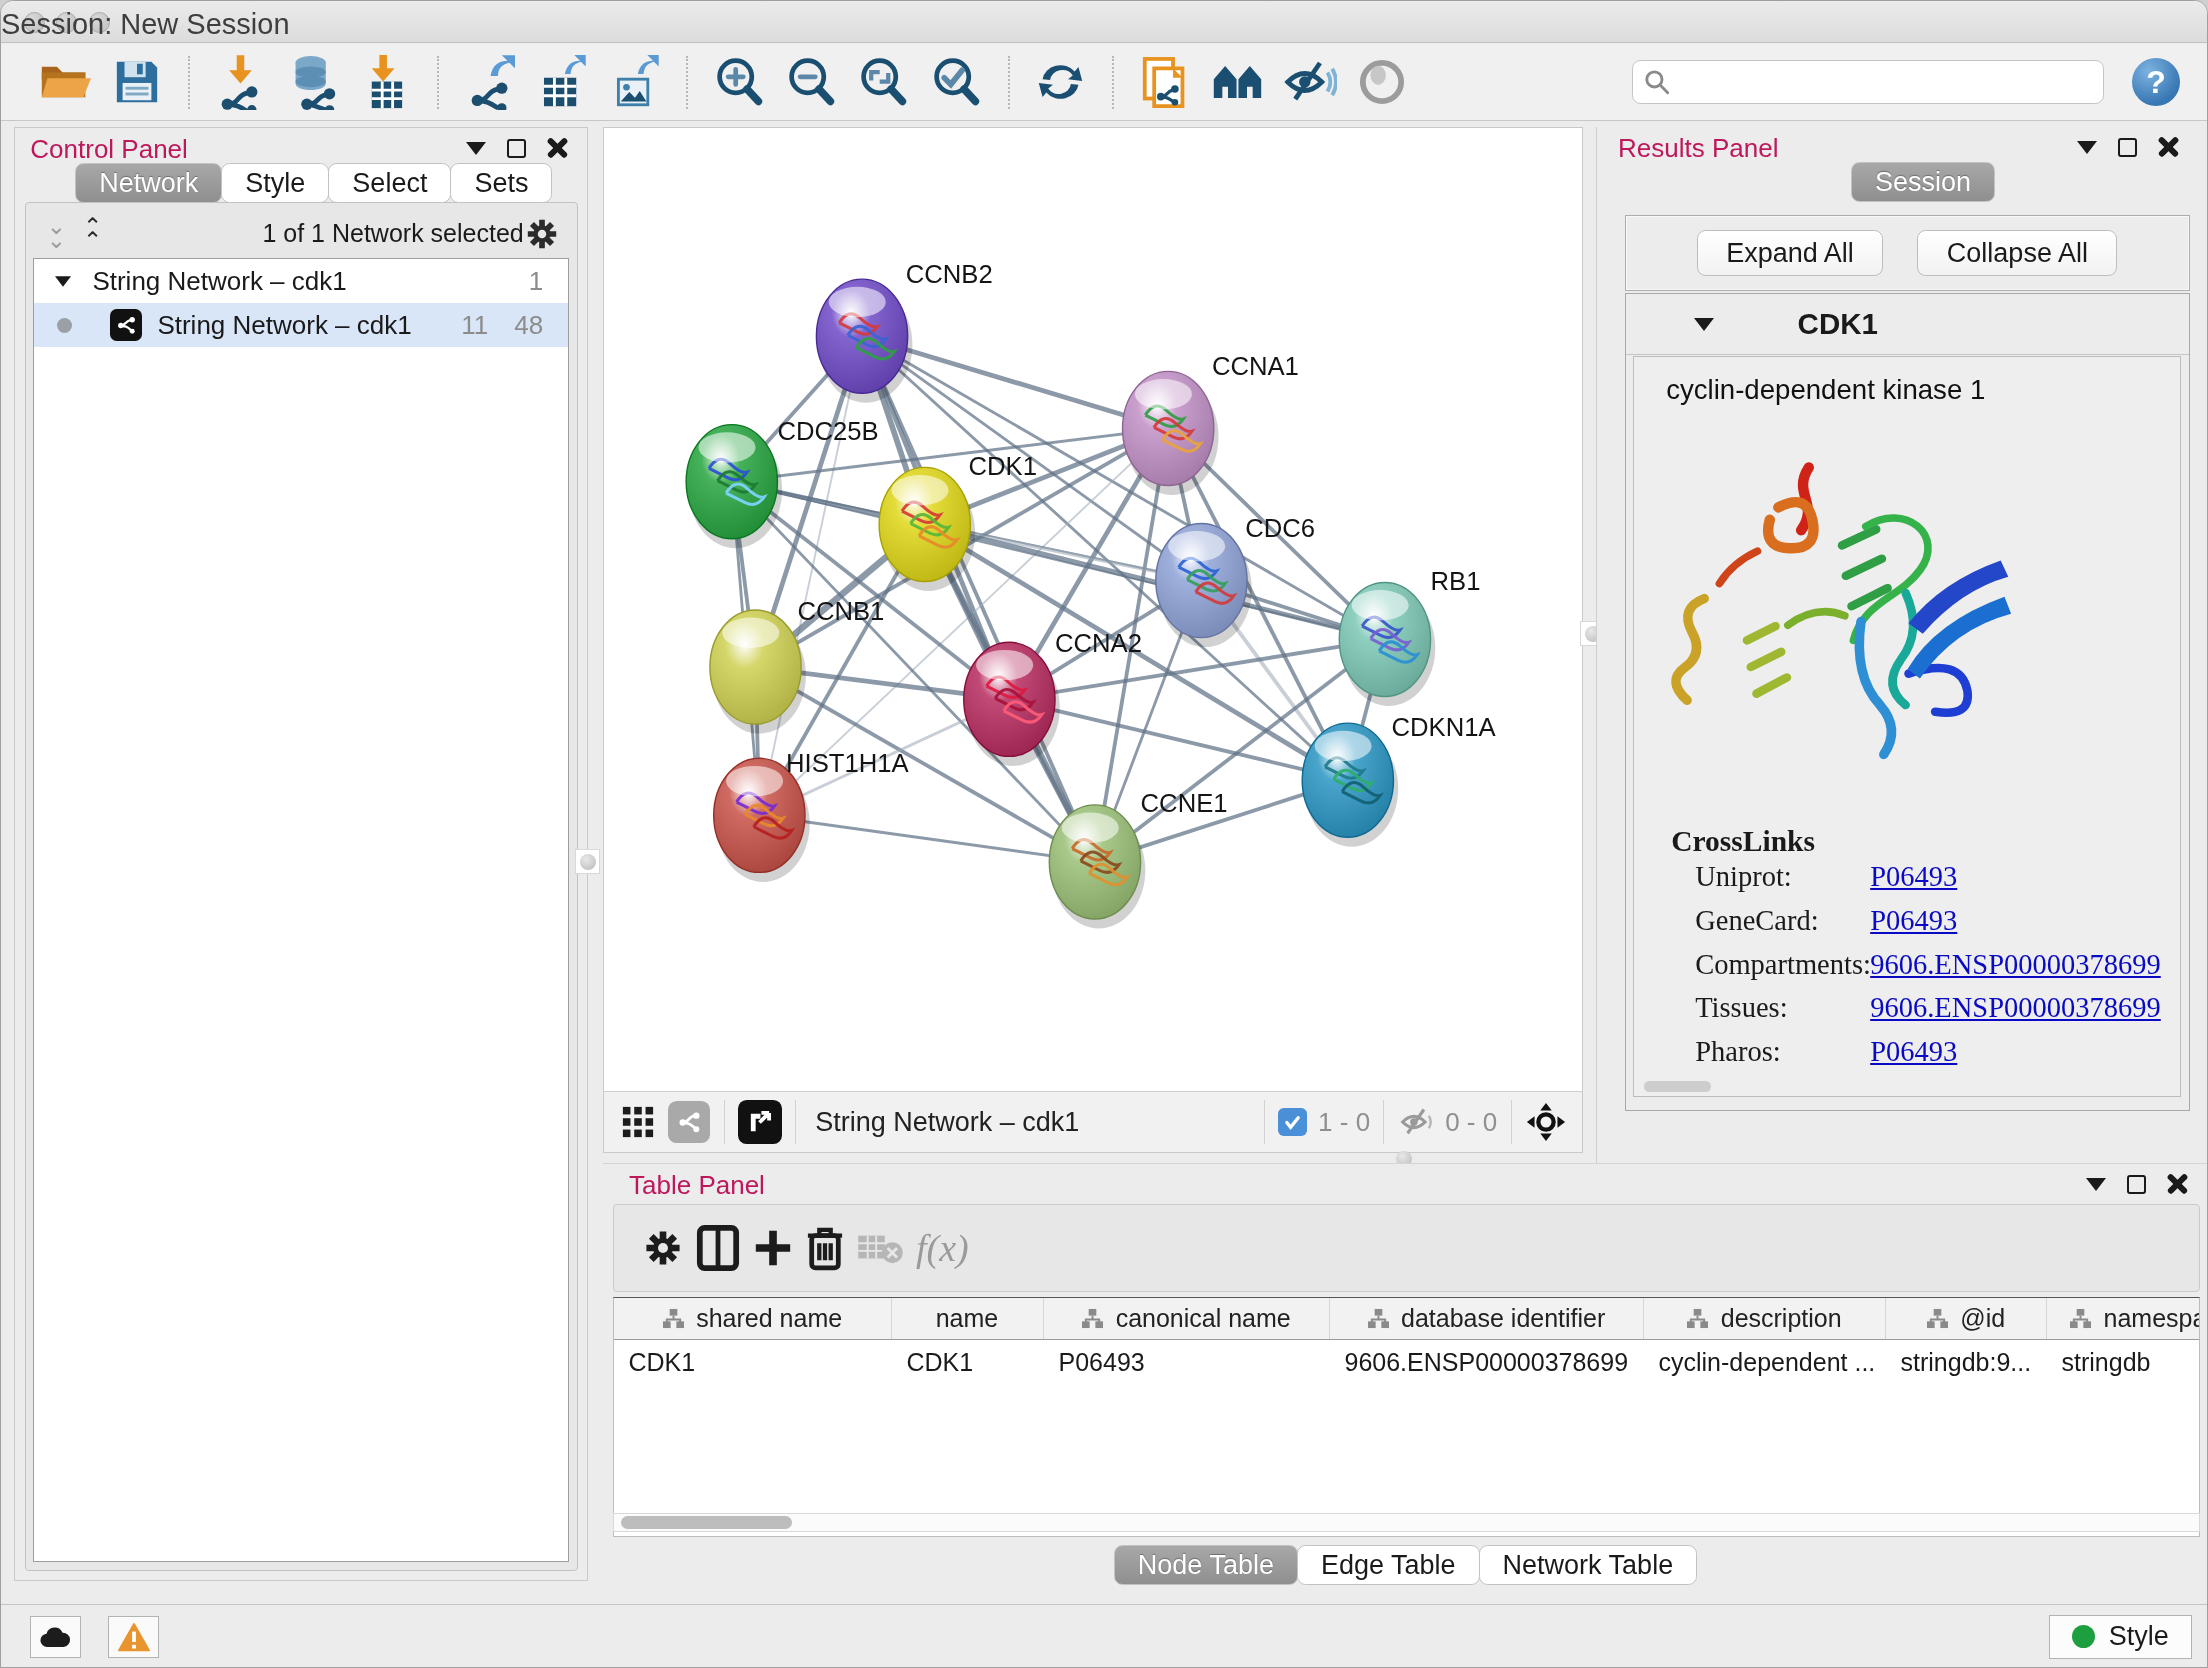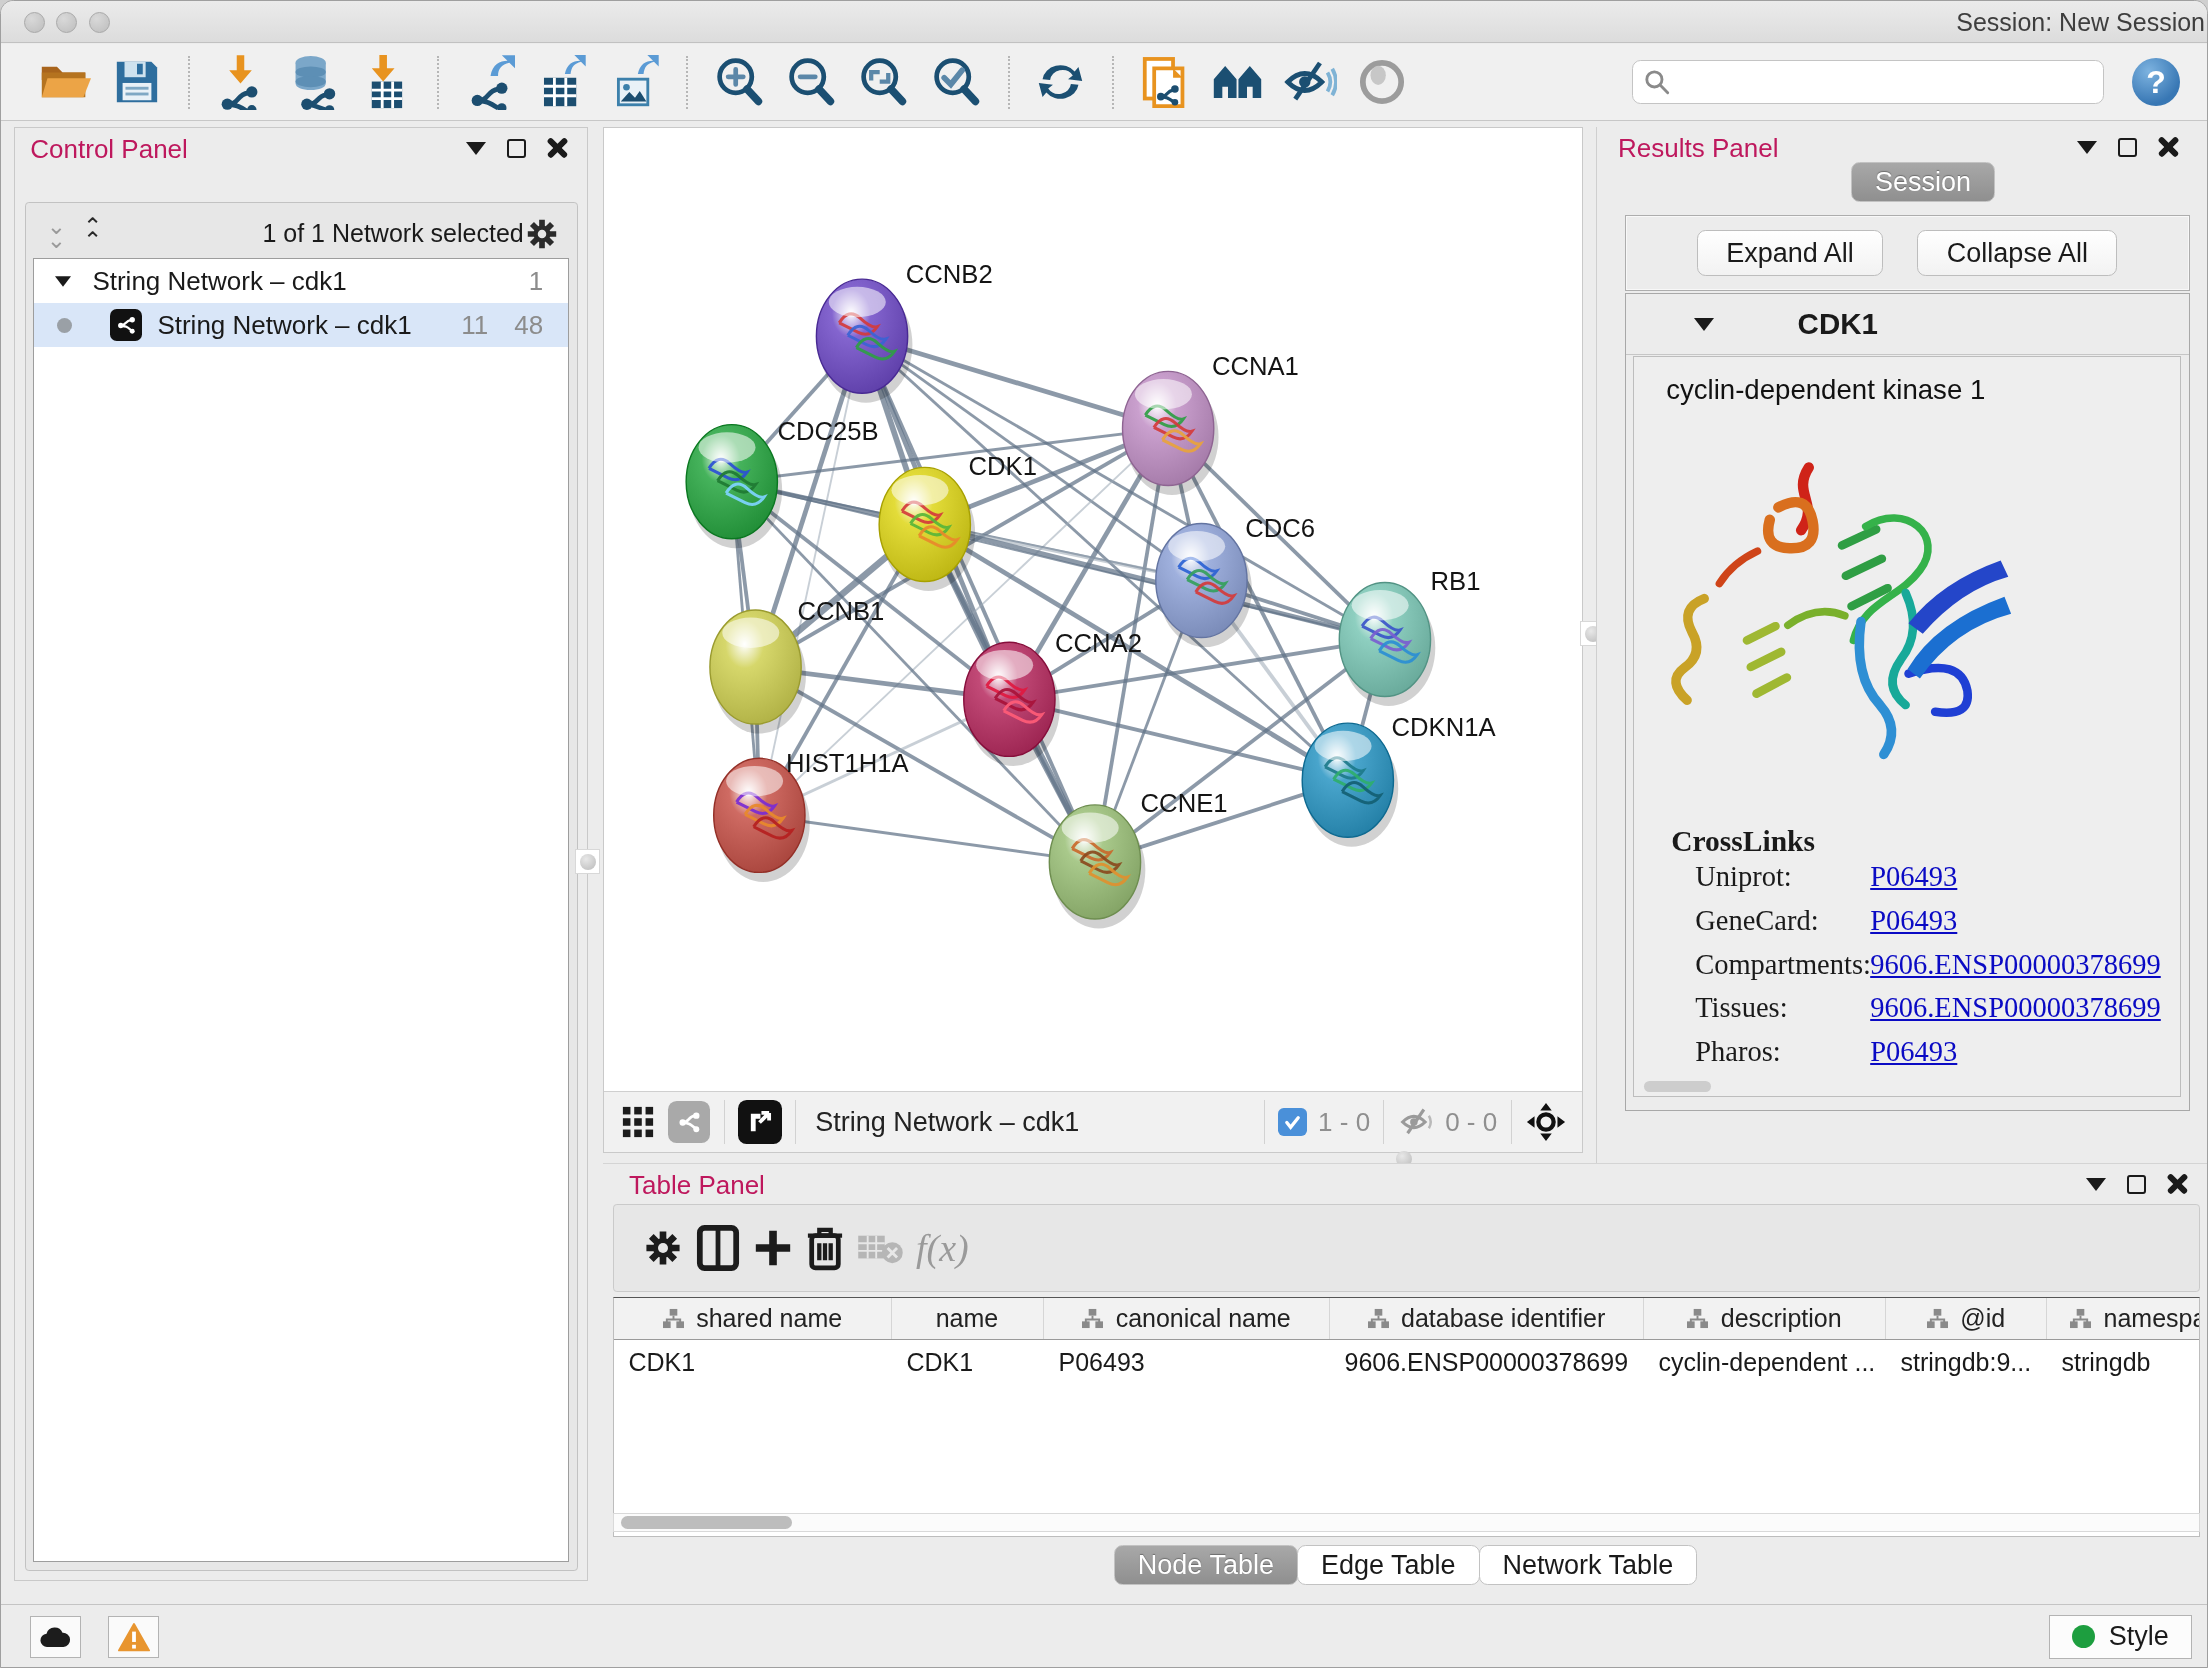--- a/index.html
+++ b/index.html
@@ -5,22 +5,22 @@
   html,body{margin:0;padding:0;background:#cfcfcf;}
   *{box-sizing:border-box;}
   .window{position:relative;width:2208px;height:1668px;background:#ececec;
     font-family:"Liberation Sans",sans-serif;font-size:25px;color:#1a1a1a;
     border-radius:13.3px 13.3px 0 0;overflow:hidden;border:1px solid #9f9f9f;}
   
   .titlebar{position:absolute;left:0;top:0;right:0;height:42px;
     background:linear-gradient(#ebebeb,#dcdcdc);border-bottom:1px solid #c1c1c1;}
   .tl{position:absolute;top:10.5px;width:21px;height:21px;border-radius:50%;
     background:radial-gradient(circle at 35% 30%,#d9d9d9,#bdbdbd);border:1px solid #a8a8a8;}
-  .title-text{position:absolute;left:0;right:2px;top:6.7px;text-align:right;
-    font-size:25px;color:#3e3e3e;}
+  .title-text{position:absolute;left:0;right:2px;top:6.7px;text-align:left;
+    font-size:29px;color:#3e3e3e;}
   
   .toolbar{position:absolute;left:0;top:43px;right:0;height:77px;background:#f0f0f0;
     border-bottom:1px solid #c7c7c7;display:flex;align-items:center;padding:0 27px;}
   .tb-btn{width:59px;height:59px;display:flex;align-items:center;justify-content:center;
     margin:0 6.7px;flex:none;}
   .tb-sep{flex:none;width:0;height:53px;border-left:2.9px dotted #b6b6b6;margin:0 15px;}
   .search-wrap{flex:none;margin-left:auto;position:relative;width:472px;height:44px;}
   .search-wrap input{width:100%;height:100%;border:1px solid #c4c4c4;border-radius:8.6px;
     background:#fff;padding:0 13.3px 0 49px;font:25px "Liberation Sans",sans-serif;outline:none;}
   .search-glyph{position:absolute;left:11.4px;top:7.6px;}
@@ -298,20 +298,34 @@
     </div>
   </div>
 
   <section class="control-panel">
     <div style="position:absolute;left:15px;top:5.7px" class="panel-title">Control Panel</div>
     <div class="win-ctrls" style="right:19px;top:9.5px">
       <span class="tri-down"></span>
       <span class="float-box"></span>
       <span class="x-icon"></span>
     </div>
+    <div class="cp-tabs">
+      <div class="tab sel">
+          <span>Network</span>
+        </div>
+      <div class="tab">
+          <span>Style</span>
+        </div>
+      <div class="tab">
+          <span>Select</span>
+        </div>
+      <div class="tab">
+          <span>Sets</span>
+        </div>
+    </div>
     <div class="cp-body">
       <div class="cp-bar">
         <span class="chev" style="margin-left:13.3px">⌄<br>⌄</span>
         <span class="chev" style="margin-left:17px;color:#2a2a2a">⌃<br>⌃</span>
         <span style="flex:1;text-align:right">1 of 1 Network selected</span>
         <svg width="36" height="36" viewBox="0 0 38 38" style="margin-right:9.5px">
           <g fill="#2b2b2b">
               <circle cx="19" cy="19" r="9"></circle>
           <g stroke="#2b2b2b" stroke-width="6">
                 <path d="M19 4 v8 M19 26 v8 M4 19 h8 M26 19 h8 M8.4 8.4 l5.6 5.6 M24 24 l5.6 5.6 M29.6 8.4 L24 14 M14 24 l-5.6 5.6"></path>

